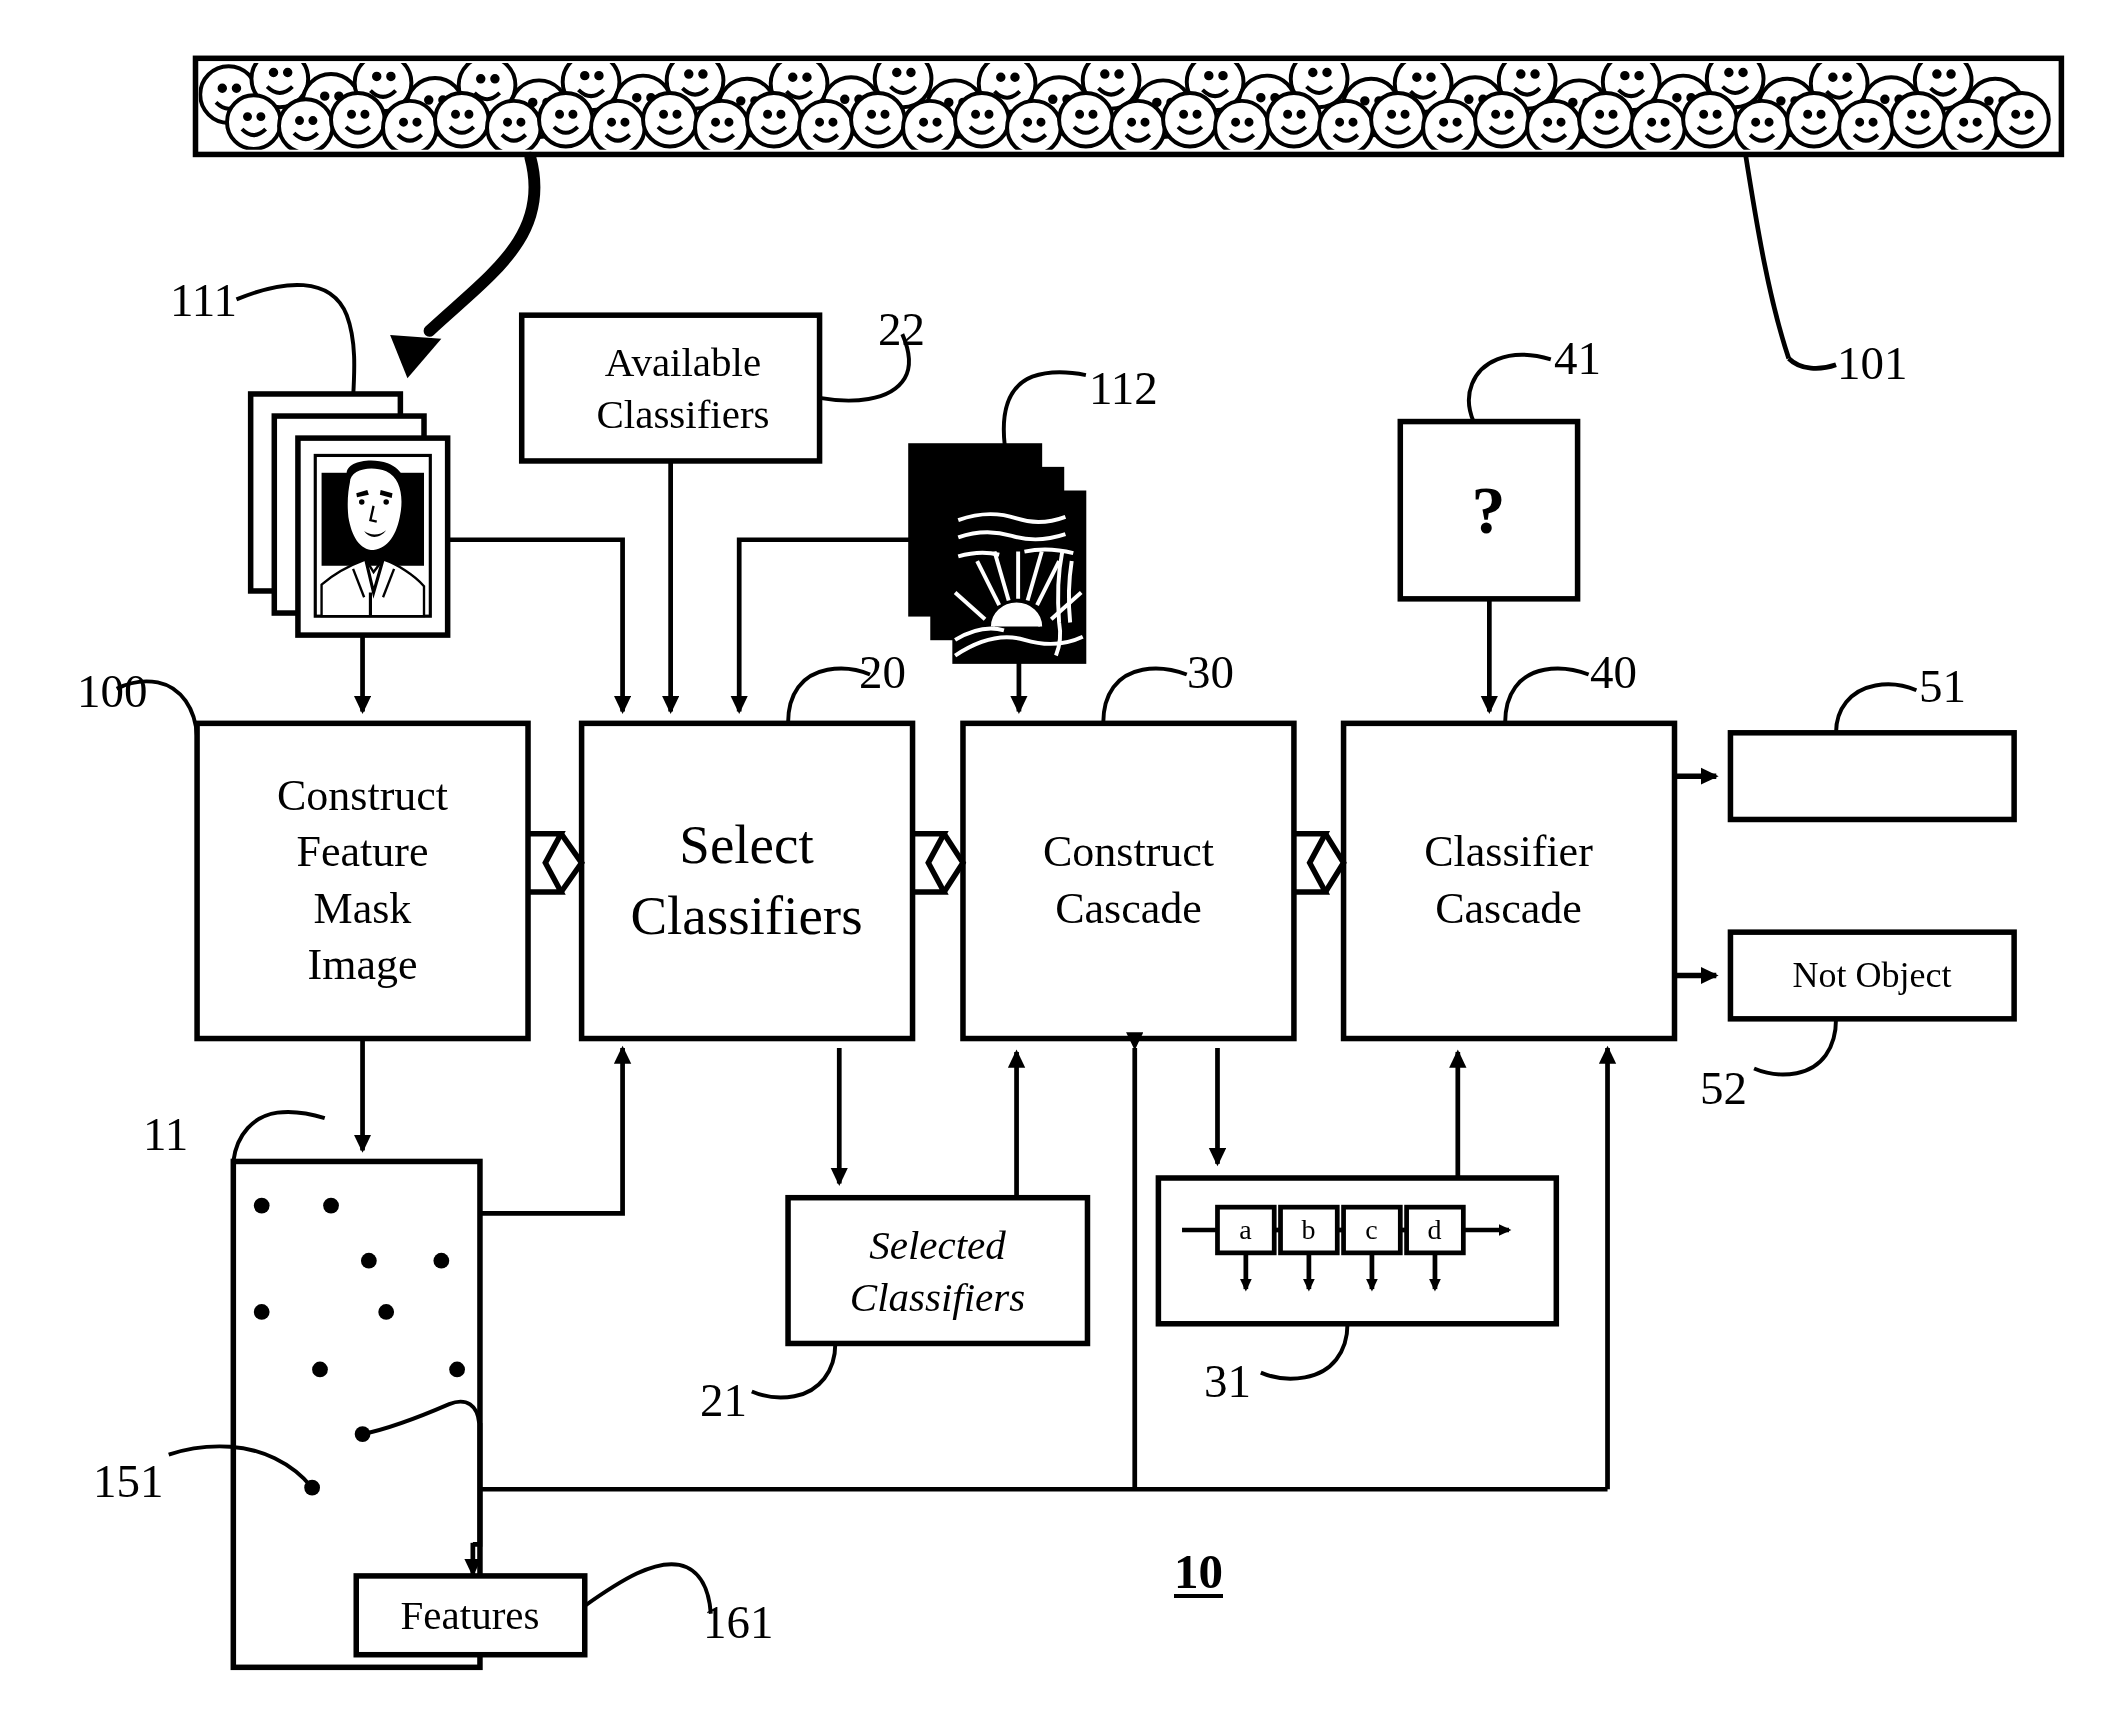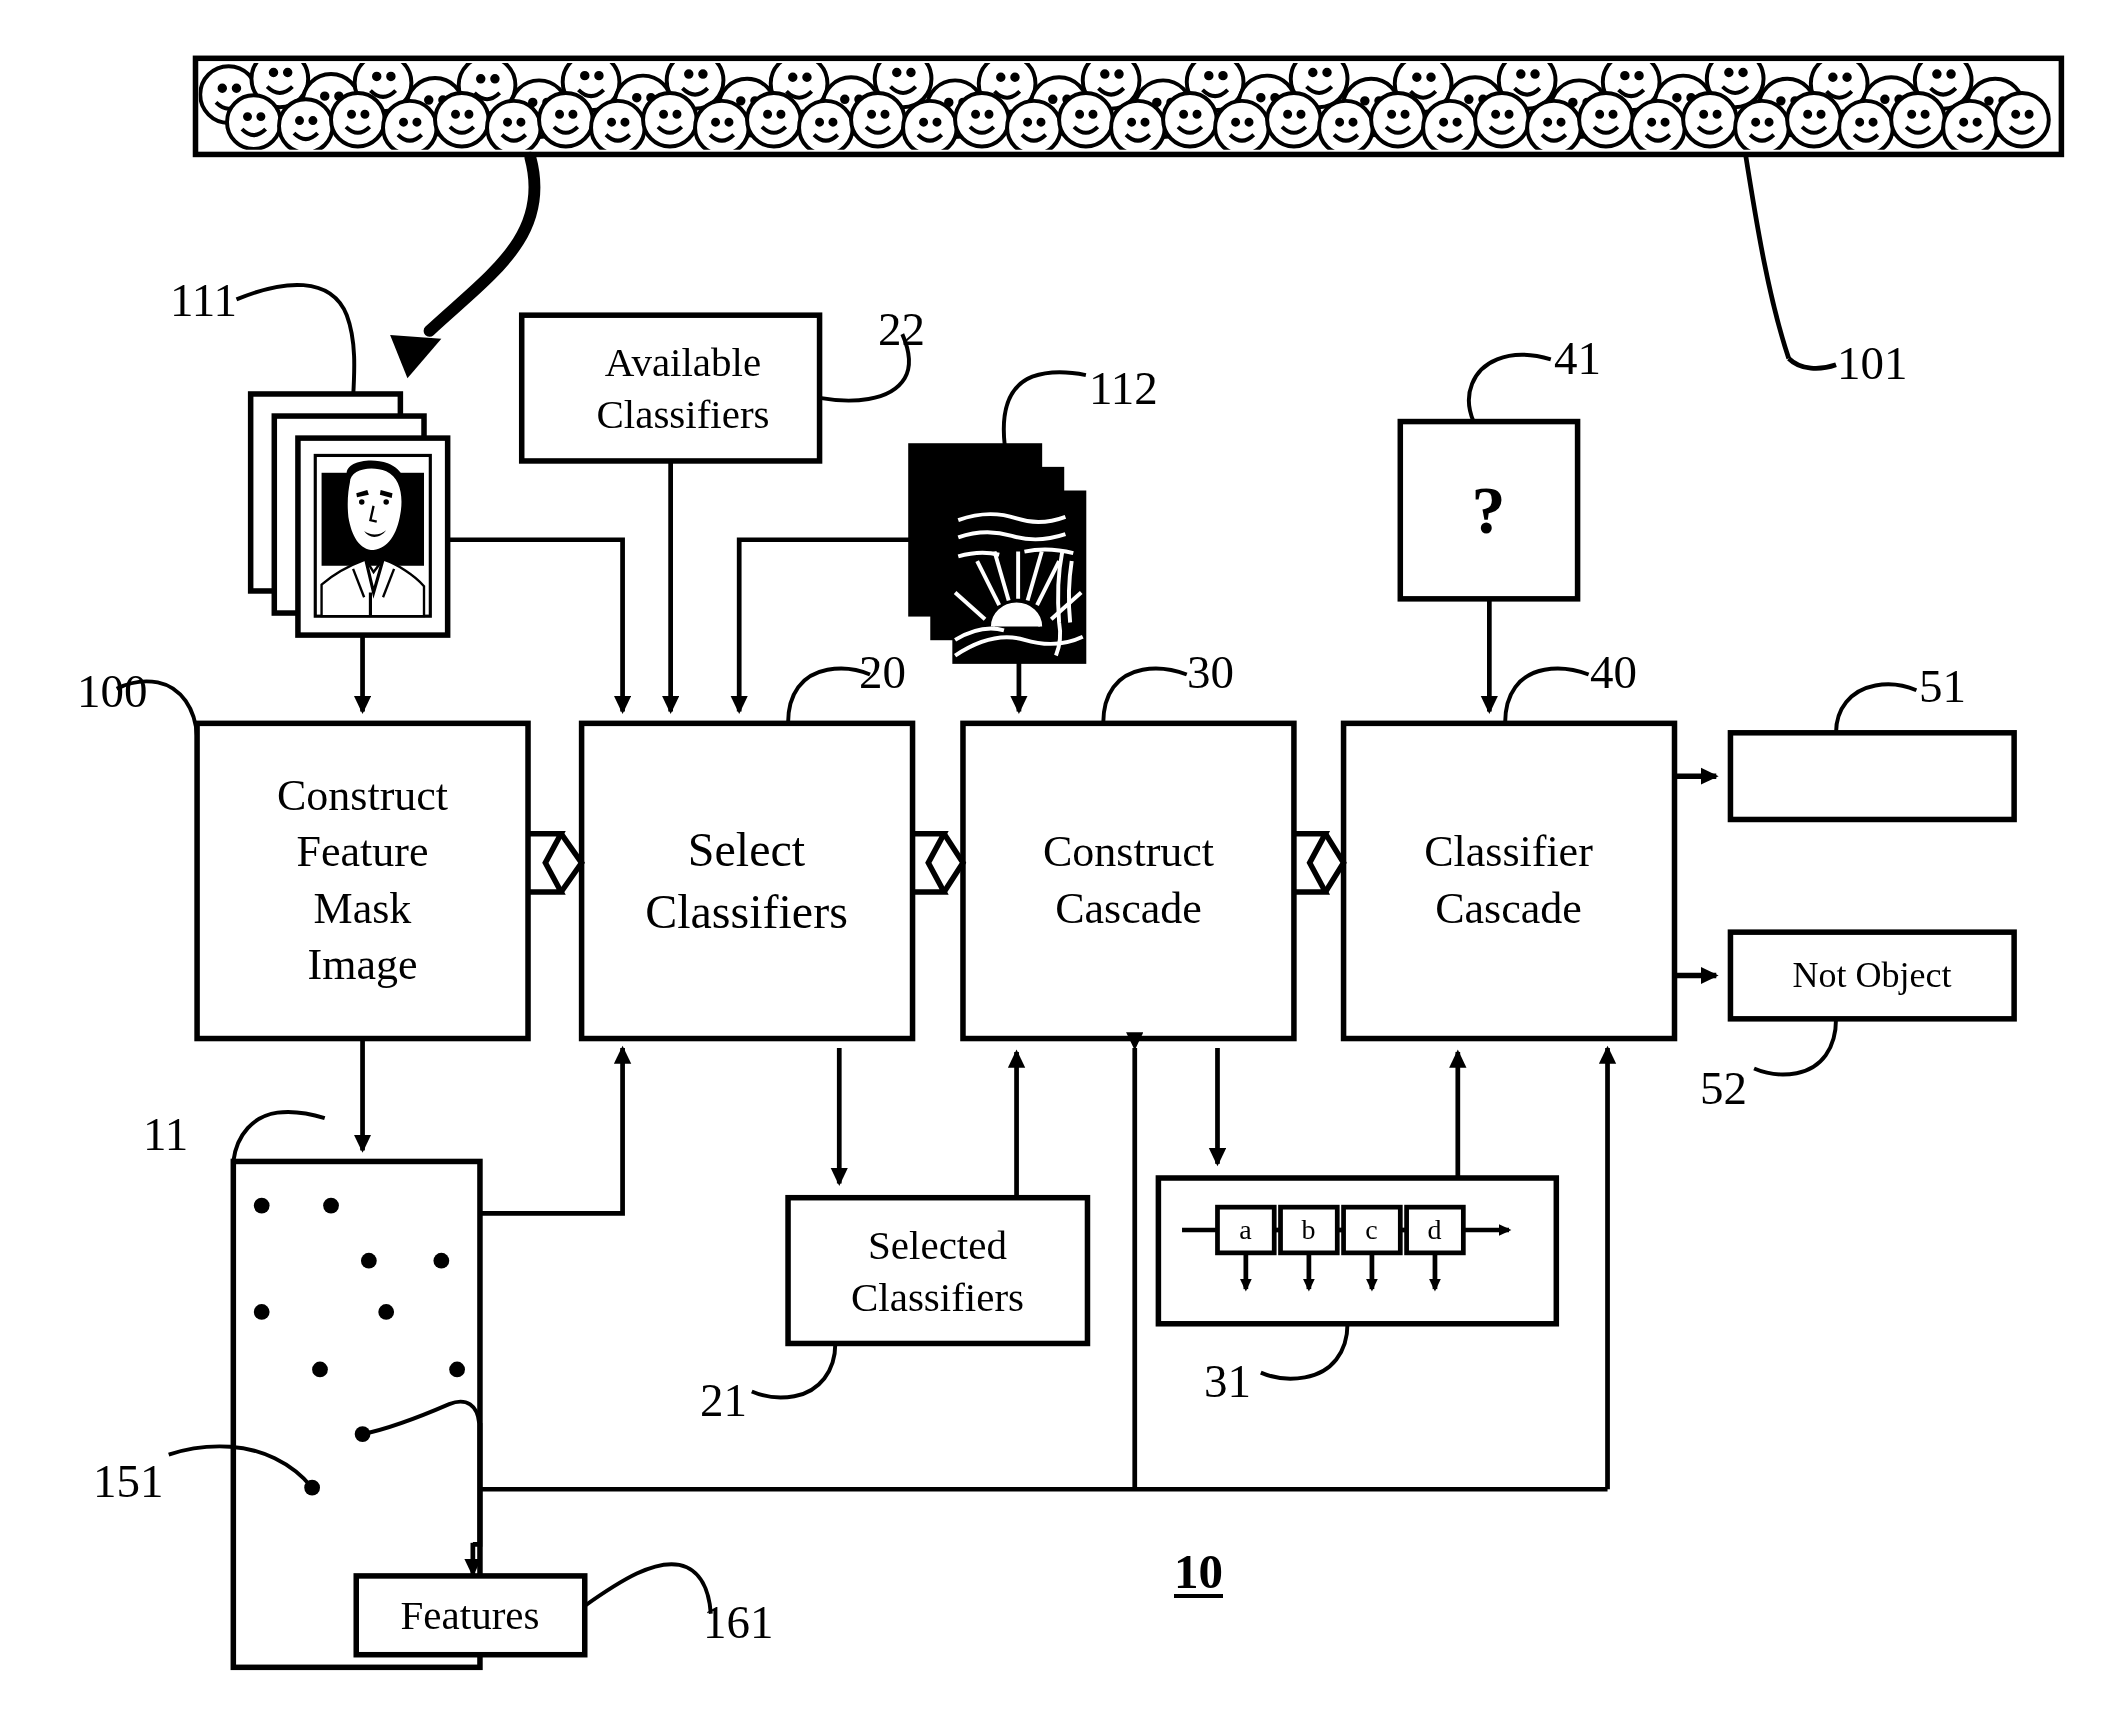--- a/index.html
+++ b/index.html
@@ -574,36 +574,36 @@
   <path d="M1850 1495 L1850 1335" fill="none" stroke="#000" stroke-width="6" marker-end="url(#solidArrowMid)"></path>
 
   <path d="M1440 1330 L1440 1890" fill="none" stroke="#000" stroke-width="6" marker-start="url(#solidArrowMid)"></path>
 </svg>
 
 <div class="boxlabel" style="left:197px;top:723px;width:331px;height:315px;font-size:44px;">Construct
 Feature
 Mask
 Image</div>
 
-<div class="boxlabel" style="left:581px;top:723px;width:331px;height:315px;font-size:48px;">Select
+<div class="boxlabel" style="left:581px;top:723px;width:331px;height:315px;font-size:55px;">Select
 Classifiers</div>
 
 <div class="boxlabel" style="left:963px;top:723px;width:331px;height:315px;font-size:44px;">Construct
 Cascade</div>
 
 <div class="boxlabel" style="left:1343px;top:723px;width:331px;height:315px;font-size:44px;">Classifier
 Cascade</div>
 
 
 <div class="boxlabel" style="left:1730px;top:932px;width:284px;height:87px;font-size:36px;">Not Object</div>
 
 <div class="boxlabel" style="left:534px;top:315px;width:298px;height:146px;font-size:41px;">Available
 Classifiers</div>
 
-<div class="boxlabel" style="left:788px;top:1198px;width:299px;height:146px;font-size:41px;">Selected
+<div class="boxlabel" style="left:788px;top:1198px;width:299px;height:146px;font-size:41px;font-style:italic;">Selected
 Classifiers</div>
 
 <div class="boxlabel" style="left:356px;top:1576px;width:228px;height:79px;font-size:41px;">Features</div>
 
 <div class="qmark" style="left:1400px;top:422px;width:177px;height:177px;">?</div>
 
 <div class="stagelabel" style="left:1217px;top:1207px;width:57px;height:46px;">a</div>
 <div class="stagelabel" style="left:1280px;top:1207px;width:57px;height:46px;">b</div>
 <div class="stagelabel" style="left:1343px;top:1207px;width:57px;height:46px;">c</div>
 <div class="stagelabel" style="left:1406px;top:1207px;width:57px;height:46px;">d</div>

